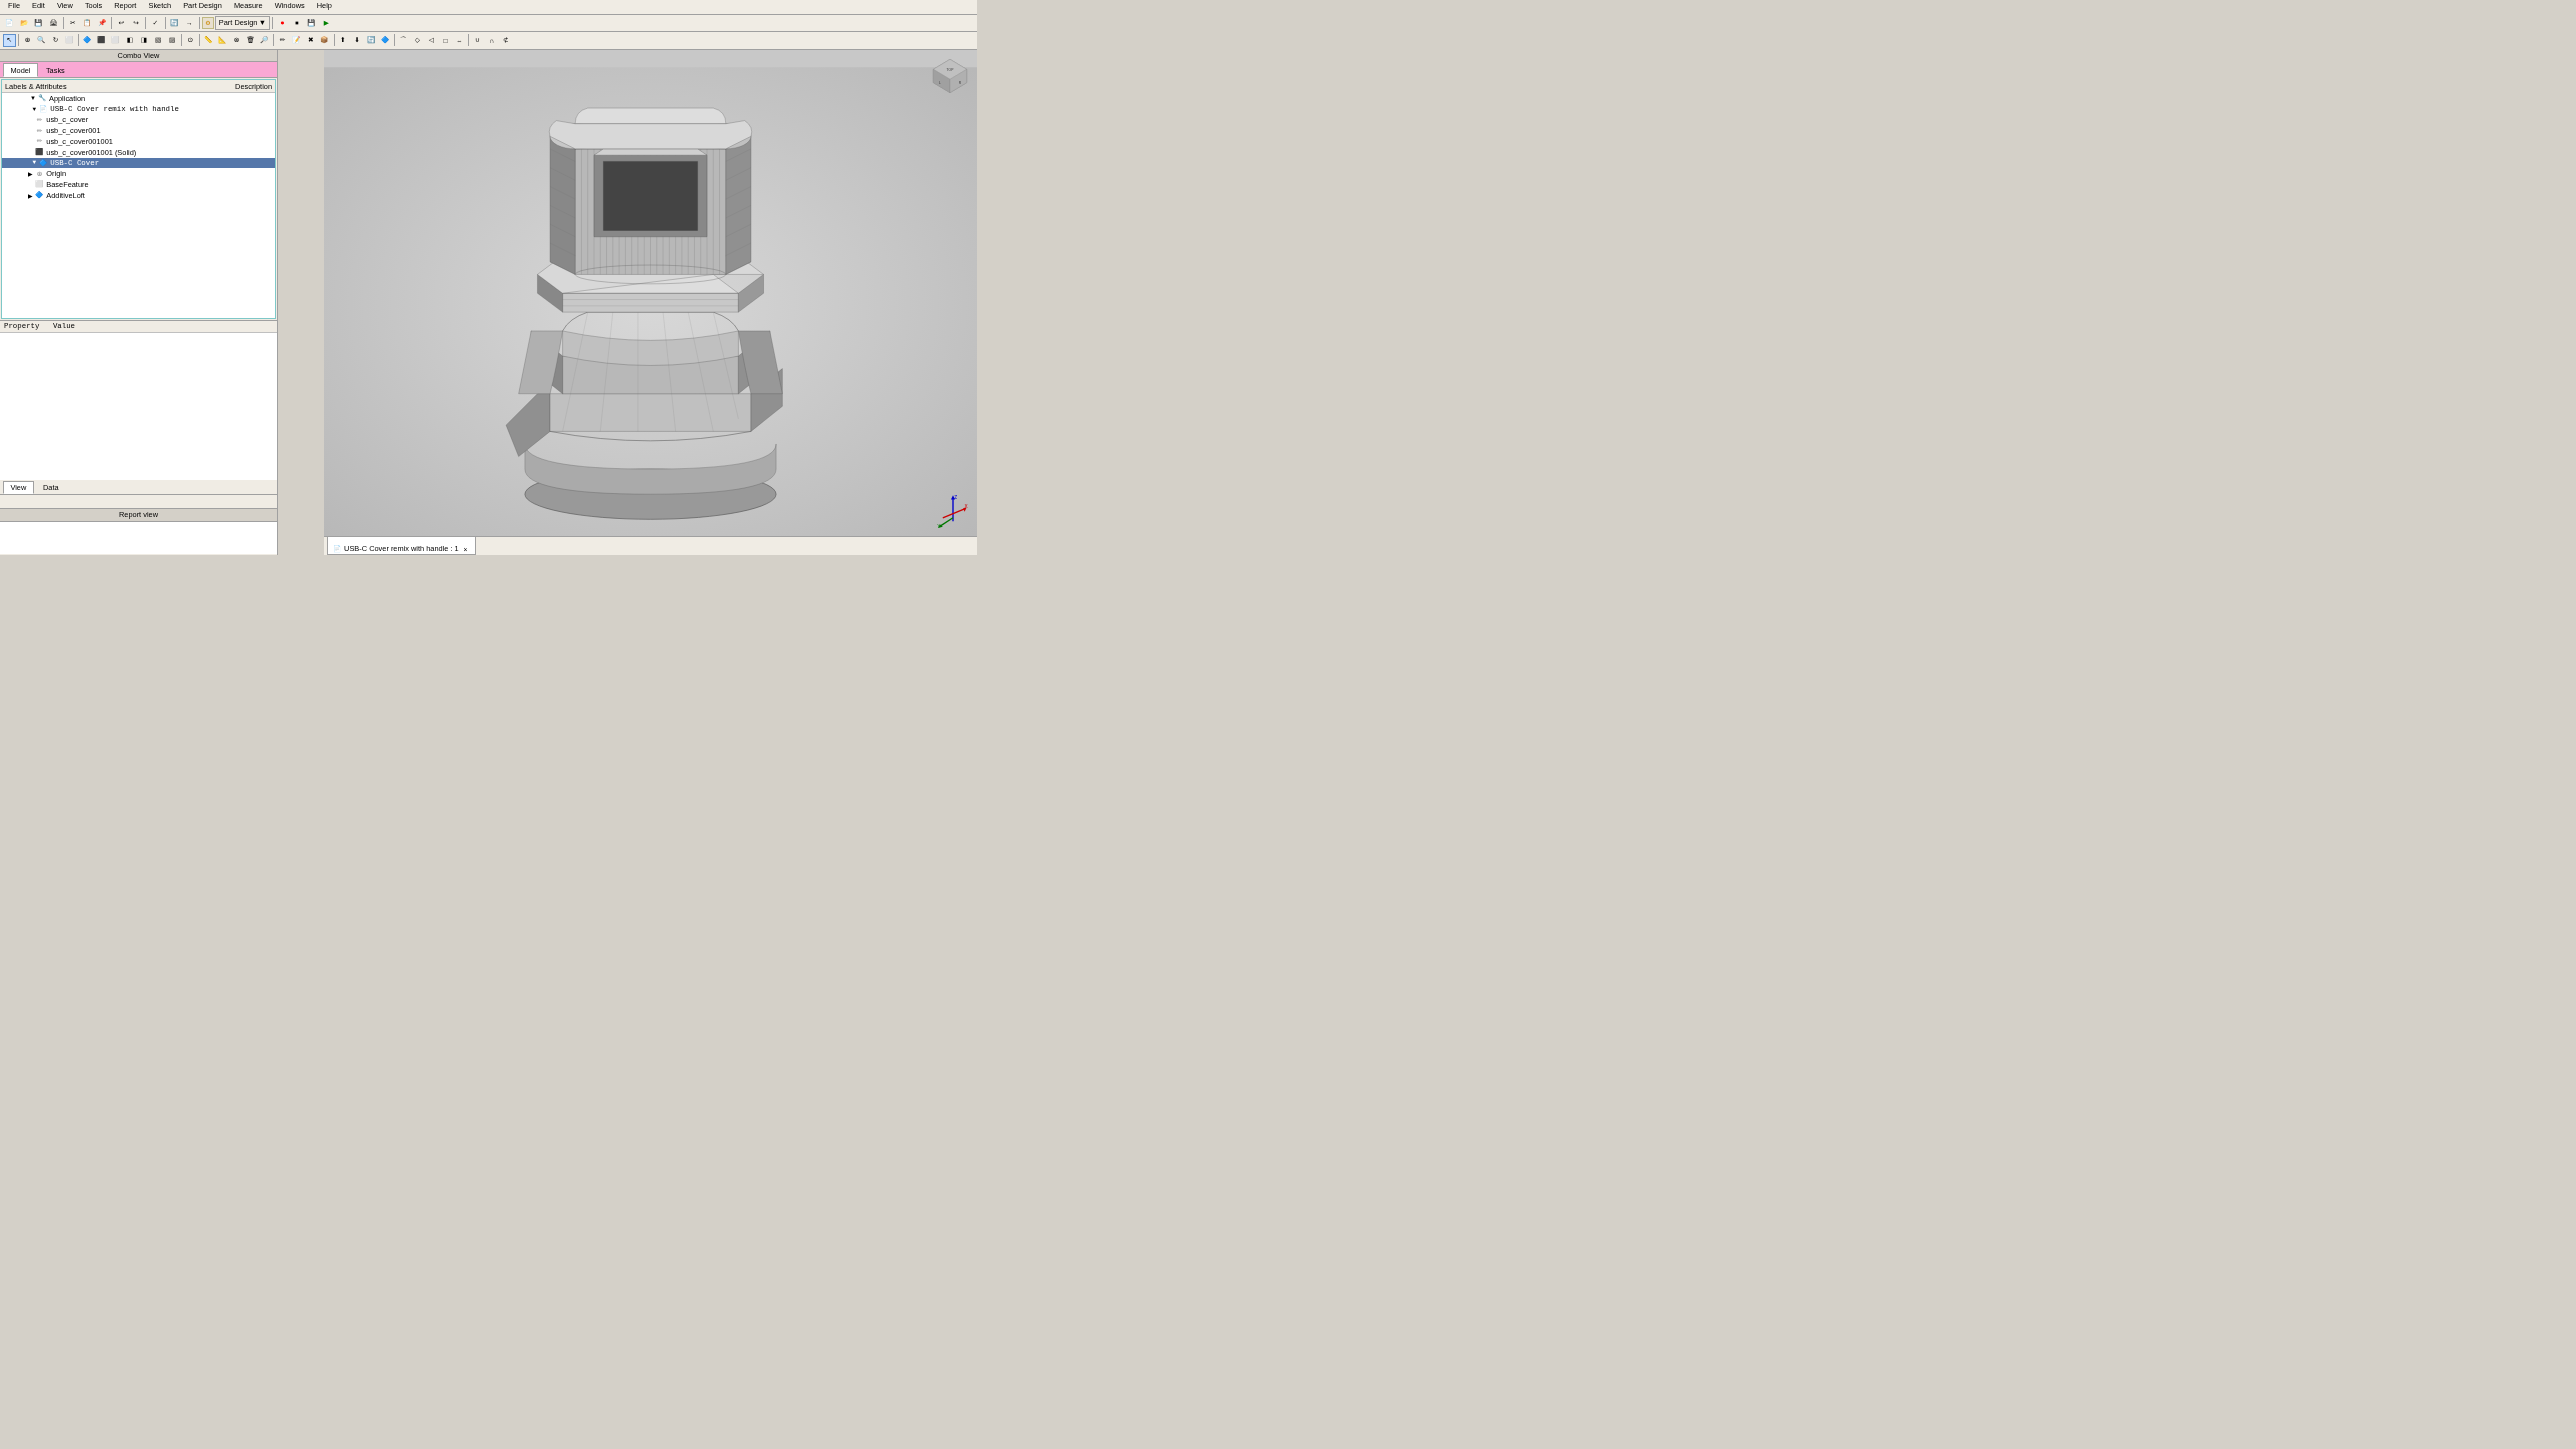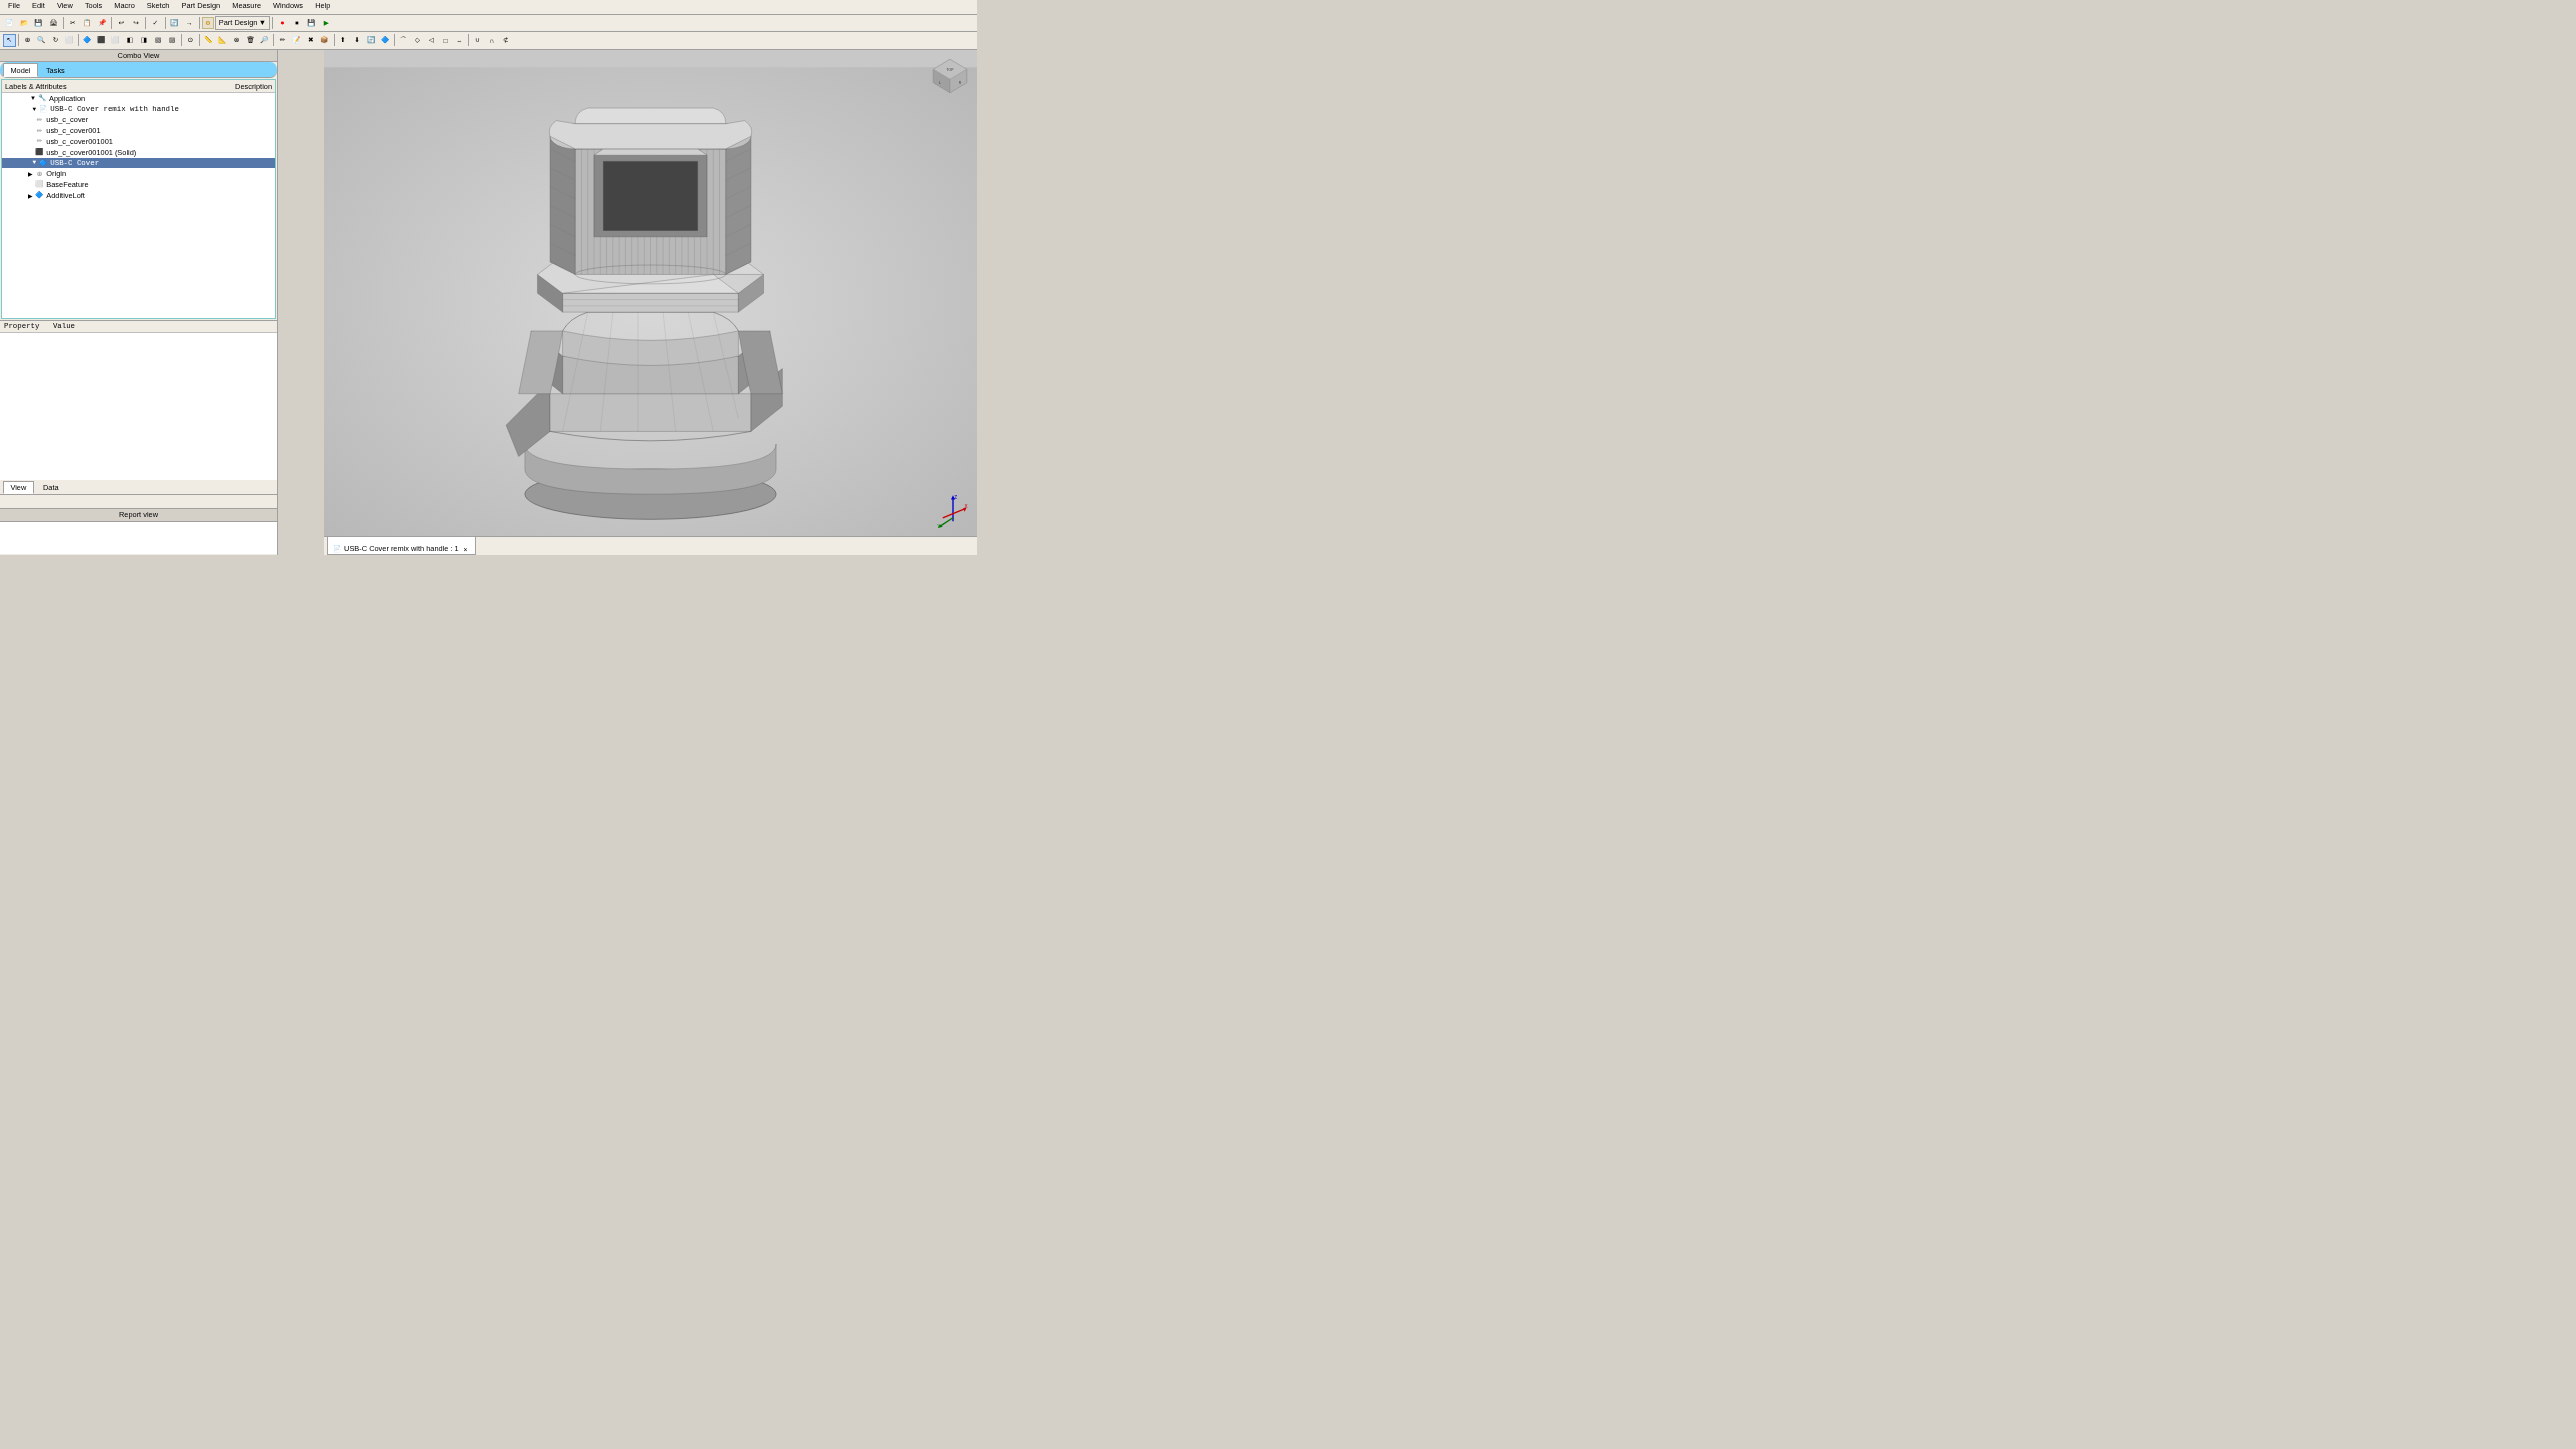--- a/index.html
+++ b/index.html
@@ -86,24 +86,23 @@
     .combo-view-title {
       background: #d4d0c8;
       text-align: center;
       padding: 1.3px;
       font-size: 7.4px;
       border-bottom: 0.7px solid #a0a0a0;
     }
 
     .tabs-row {
       display: flex;
-      background: #7dd3fc;
+      background: #f9a8d4;
       border-bottom: 0.7px solid #a0a0a0;
       padding: 1.3px 2.7px 0;
-      border-radius: 7px;
     }
     .tab {
       padding: 1.3px 6.7px;
       cursor: pointer;
       font-size: 7.4px;
       border: 0.7px solid transparent;
       border-bottom: none;
     }
     .tab.active {
       background: #ffffff;
@@ -313,21 +312,21 @@
     }
   </style>
 </head>
 <body>
 
 <div class="menu-bar">
   <span class="menu-item">File</span>
   <span class="menu-item">Edit</span>
   <span class="menu-item">View</span>
   <span class="menu-item">Tools</span>
-  <span class="menu-item">Macro</span>
+  <span class="menu-item">Report</span>
   <span class="menu-item">Sketch</span>
   <span class="menu-item">Part Design</span>
   <span class="menu-item">Measure</span>
   <span class="menu-item">Windows</span>
   <span class="menu-item">Help</span>
 </div>
 
 <div class="toolbar">
   <button class="tb-btn" title="New">📄</button>
   <button class="tb-btn" title="Open">📂</button>

